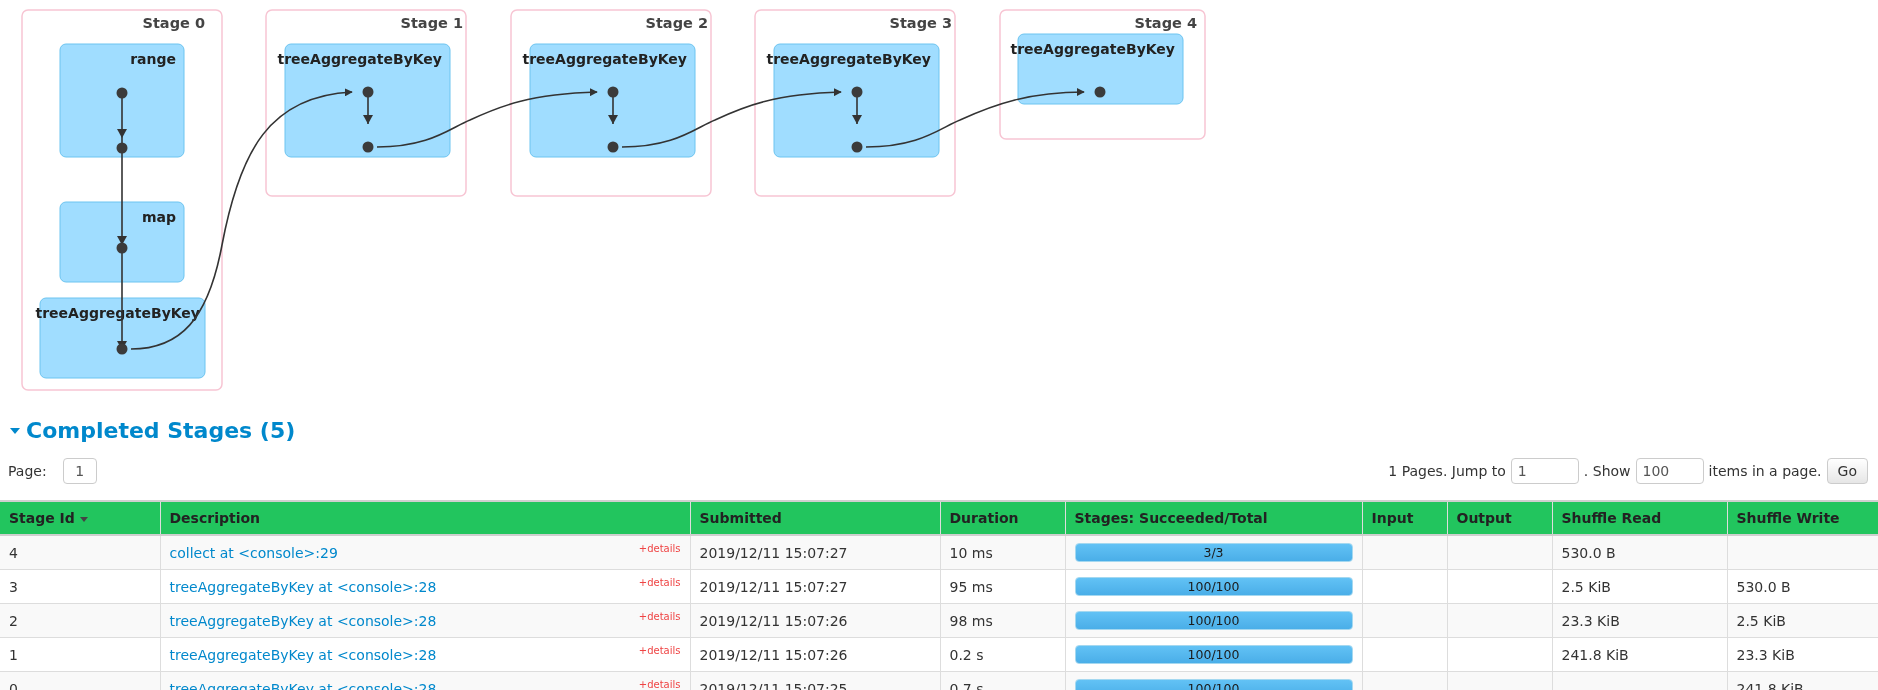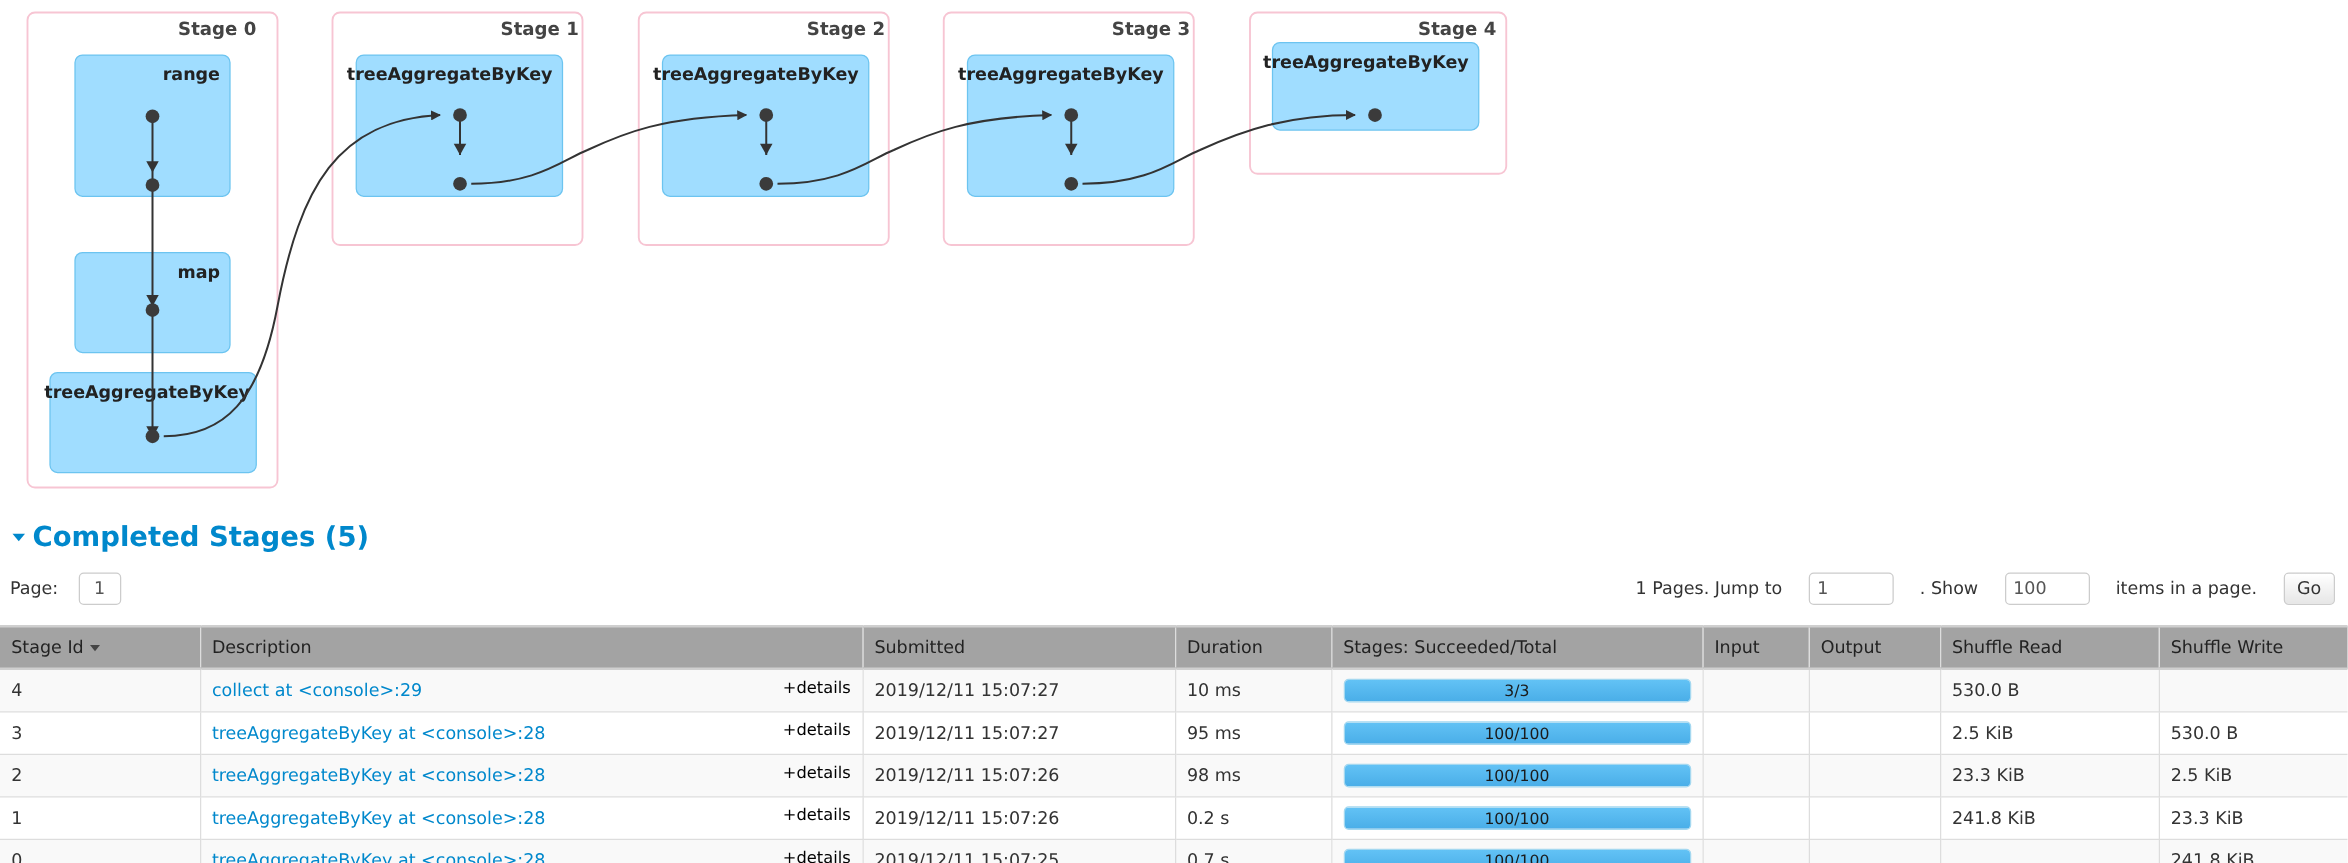--- a/index.html
+++ b/index.html
@@ -55,21 +55,21 @@
   }
   .page-left {
     position: absolute;
     left: 8px; top: 0;
     display: flex; align-items: center; gap: 16px;
     font-size: 14px;
   }
   .page-right {
     position: absolute;
     right: 10px; top: 0;
-    display: flex; align-items: center; gap: 21px;
+    display: flex; align-items: center; gap: 5px;
     font-size: 14px;
     white-space: nowrap;
   }
   input.pg {
     font-family: "DejaVu Sans", "Liberation Sans", sans-serif;
     font-size: 14px;
     color: #555;
     border: 1px solid #ccc;
     border-radius: 4px;
     height: 26px;
@@ -96,27 +96,27 @@
     position: absolute;
     top: 500px;
     left: 0;
     width: 1878px;
     border-collapse: collapse;
     font-size: 14px;
     table-layout: fixed;
   }
   table.stages thead th {
     text-align: left;
-    font-weight: normal;
+    font-weight: bold;
     color: #222;
     padding: 8px 9px;
     border-top: 2px solid #cfcfcf;
     border-bottom: 2px solid #cfcfcf;
     border-right: 1px solid #dddddd;
-    background: #a3a3a3;
+    background: #22c55e;
     white-space: nowrap;
     cursor: pointer;
   }
   table.stages thead th:last-child { border-right: none; }
   table.stages tbody td {
     padding: 7px 9px;
     border-bottom: 1px solid #dddddd;
     border-right: 1px solid #dddddd;
     vertical-align: middle;
     color: #333;
@@ -126,22 +126,22 @@
   table.stages tbody td:last-child { border-right: none; }
   table.stages tbody tr:nth-child(odd) { background: #f9f9f9; }
   table.stages tbody tr:nth-child(even) { background: #ffffff; }
 
   .desc-cell { position: relative; padding-right: 70px !important; }
   .desc-link { color: #0088cc; text-decoration: none; cursor: pointer; }
   .details-toggle {
     position: absolute;
     right: 9px;
     top: 7px;
-    color: #000000;
-    font-size: 13px;
+    color: #ef4444;
+    font-size: 10px;
     cursor: pointer;
   }
 
   .progress-holder {
     position: relative;
     width: 100%;
     height: 19px;
     background: #f7f7f7;
     border: 1px solid #a4d8f0;
     border-radius: 4px;

